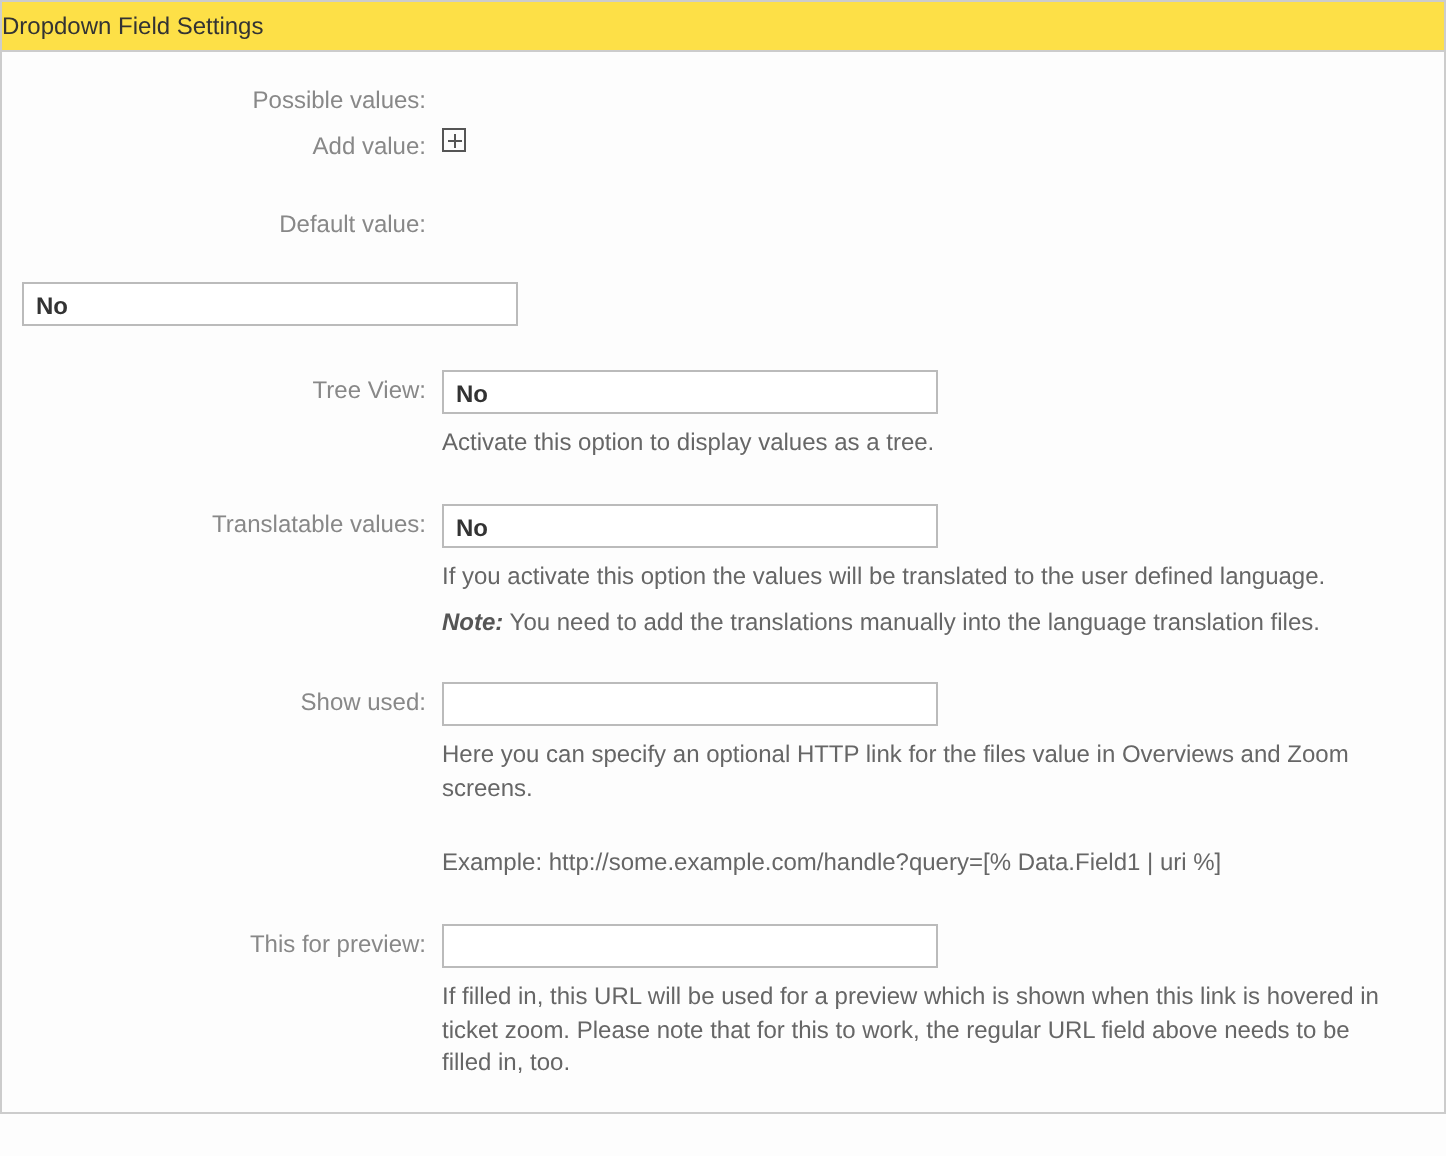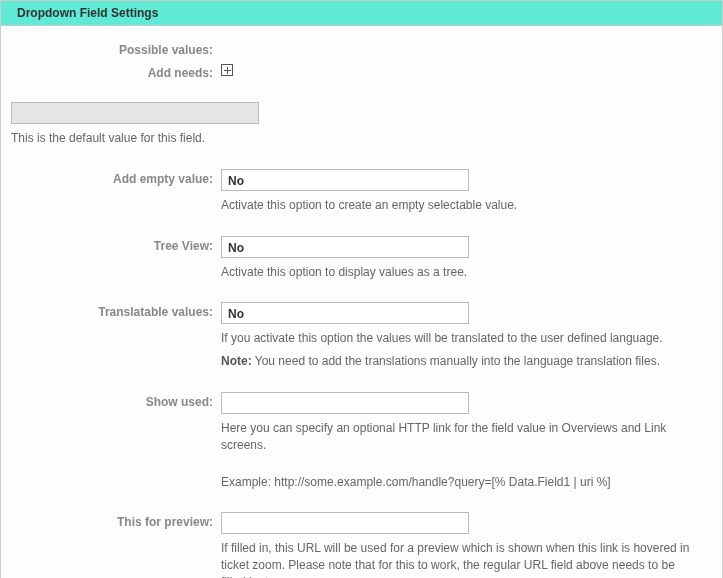--- a/index.html
+++ b/index.html
@@ -10,46 +10,45 @@
     font-size: 12px;
     background: #fdfdfd;
     color: #333;
     width: 723px;
   }
   .panel {
     border: 1px solid #ccc;
     background: #fdfdfd;
   }
   .panel-header {
-    background: #5eead4;
+    background: #fde047;
     border-bottom: 1px solid #ccc;
-    padding: 5px 16px;
+    padding: 5px 0;
     font-size: 12px;
     color: #333;
-    font-weight: bold;
+    font-weight: normal;
   }
   .panel-body {
     padding: 14px 10px 10px 10px;
   }
   .row {
     display: flex;
     align-items: flex-start;
     margin-bottom: 6px;
   }
   .row.gap-top {
     margin-top: 22px;
   }
   .label-col {
     width: 210px;
     flex: 0 0 210px;
     text-align: right;
     color: #888;
     padding: 3px 8px 0 0;
     font-size: 12px;
-    font-weight: bold;
   }
   .field-col {
     flex: 1 1 auto;
     padding-right: 10px;
   }
   .add-icon {
     display: inline-block;
     width: 12px;
     height: 12px;
     border: 1px solid #555;
@@ -93,56 +92,51 @@
     align-items: flex-end;
     font-weight: bold;
   }
   .help {
     color: #666;
     font-size: 12px;
     margin-top: 6px;
     line-height: 1.4;
     max-width: 480px;
   }
-  .help .strong { font-weight: bold; color: #555; }
+  .help .strong { font-weight: bold; color: #555; font-style: italic; }
 </style>
 </head>
 <body>
 
 <div class="panel">
   <div class="panel-header">Dropdown Field Settings</div>
 
   <div class="panel-body">
 
     <div class="row">
       <div class="label-col">Possible values:</div>
       <div class="field-col"></div>
     </div>
 
     <div class="row">
-      <div class="label-col">Add needs:</div>
+      <div class="label-col">Add value:</div>
       <div class="field-col">
         <span class="add-icon"></span>
       </div>
     </div>
 
     <div class="row gap-top">
-      <div class="field-col">
-        <input class="text-input disabled" readonly="" value="" style="">
-        <div class="help">This is the default value for this field.</div>
-      </div>
+      <div class="label-col">Default value:</div>
     </div>
 
     <div class="row gap-top">
-      <div class="label-col">Add empty value:</div>
       <div class="field-col">
         <div class="select-box">
           <span>No</span>
         </div>
-        <div class="help">Activate this option to create an empty selectable value.</div>
       </div>
     </div>
 
     <div class="row gap-top">
       <div class="label-col">Tree View:</div>
       <div class="field-col">
         <div class="select-box">
           <span>No</span>
         </div>
         <div class="help">Activate this option to display values as a tree.</div>
@@ -159,21 +153,21 @@
         <div class="help">
           <span class="strong">Note:</span><span> You need to add the translations manually into the language translation files.</span>
         </div>
       </div>
     </div>
 
     <div class="row gap-top">
       <div class="label-col">Show used:</div>
       <div class="field-col">
         <input class="text-input" value="" style="">
-        <div class="help">Here you can specify an optional HTTP link for the field value in Overviews and Link screens.</div>
+        <div class="help">Here you can specify an optional HTTP link for the files value in Overviews and Zoom screens.</div>
         <div class="help" style="margin-top:20px">Example: http://some.example.com/handle?query=[% Data.Field1 | uri %]</div>
       </div>
     </div>
 
     <div class="row gap-top">
       <div class="label-col">This for preview:</div>
       <div class="field-col">
         <input class="text-input" value="" style="">
         <div class="help">If filled in, this URL will be used for a preview which is shown when this link is hovered in ticket zoom. Please note that for this to work, the regular URL field above needs to be filled in, too.</div>
       </div>

